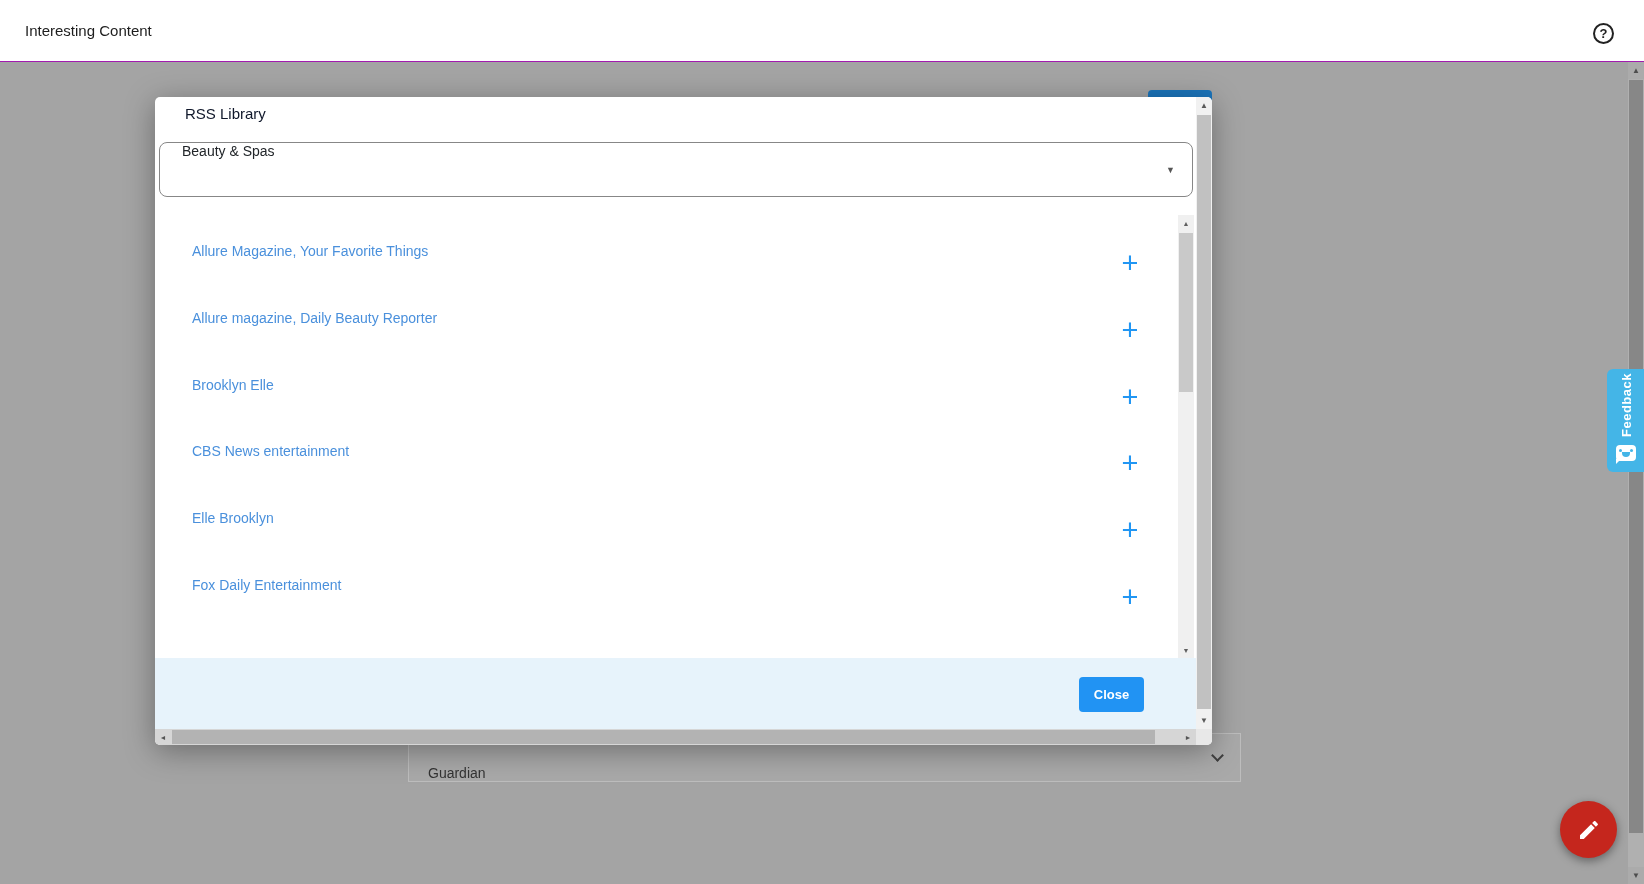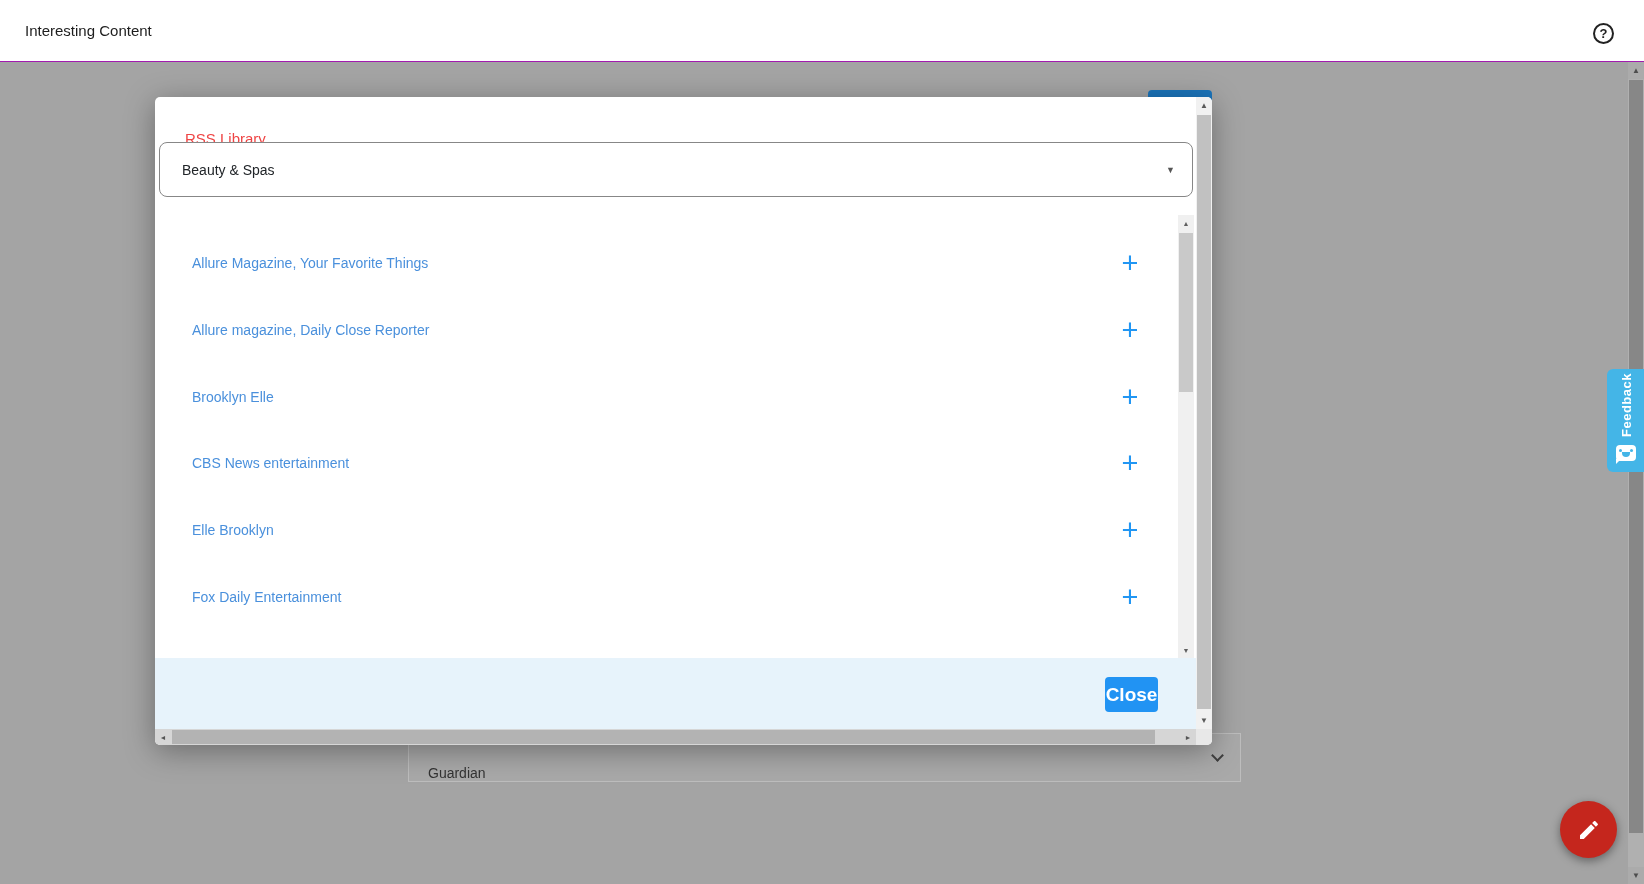--- a/index.html
+++ b/index.html
@@ -22,27 +22,27 @@
   .accordion { position:absolute; left:408px; top:733px; width:833px; z-index:1; border:1px solid #bdbdbd; border-bottom:none; }
   .acc-row { position:relative; height:48px; background:#a9a9a9; border-bottom:1px solid #bdbdbd; display:flex; align-items:flex-end; cursor:pointer; }
   .acc-label { margin-left:19px; font-size:14px; color:#333; }
   .acc-chevron { position:absolute; right:18px; top:17px; width:9px; height:9px; border-right:2px solid #3f3f3f; border-bottom:2px solid #3f3f3f; transform:rotate(45deg); }
 
   
   .peek-button { position:absolute; left:1148px; top:90px; width:64px; height:22px; background:#1b74ba; border-radius:4px 4px 0 0; z-index:5; cursor:pointer; }
 
   
   .modal { position:absolute; left:155px; top:97px; width:1057px; height:648px; background:#ffffff; border-radius:5px; box-shadow:0 6px 30px rgba(0,0,0,.35); overflow:hidden; z-index:10; }
-  .modal-title { position:absolute; left:30px; top:8px; font-size:15px; color:#ef4444;margin-top:25px; }
+  .modal-title { position:absolute; left:30px; top:8px; font-size:15px; color:#0f172a; }
 
-  .category-select { position:absolute; left:4px; top:45px; width:1034px; height:55px; border:1px solid #878787; border-radius:8px; background:#fff; display:flex; align-items:center; cursor:pointer; }
+  .category-select { position:absolute; left:4px; top:45px; width:1034px; height:55px; border:1px solid #878787; border-radius:8px; background:#fff; display:flex; cursor:pointer; }
   .category-value { margin-left:22px; font-size:14px; color:#212529; }
   .category-caret { position:absolute; right:17px; top:22px; font-size:9px; color:#555; }
 
-  .feed-row { position:absolute; left:0; width:1041px; height:40px; display:flex; align-items:center; }
+  .feed-row { position:absolute; left:0; width:1041px; height:40px; display:flex; align-items:flex-start; }
   .feed-link { margin-left:37px; font-size:14px; color:#4a90dc; text-decoration:none; cursor:pointer; }
   .feed-add { position:absolute; left:958px; top:0; width:34px; height:40px; border:none; background:transparent; color:#2196f3; font-size:29px; font-weight:400; line-height:38px; text-align:center; cursor:pointer; font-family:"Liberation Sans", sans-serif; }
 
   
   .list-scrollbar { position:absolute; left:1023px; top:118px; width:16px; height:443px; background:#f0f0f0; }
   .list-scrollbar .btn { position:absolute; left:0; width:16px; height:16px; display:flex; align-items:center; justify-content:center; font-size:7px; color:#606060; }
   .list-scrollbar .btn.up { top:0; }
   .list-scrollbar .btn.down { bottom:0; }
   .list-thumb { position:absolute; left:1px; top:18px; width:14px; height:159px; background:#c9c9c9; }
 
@@ -56,21 +56,21 @@
   
   .modal-hscrollbar { position:absolute; left:0; top:632px; width:1041px; height:16px; background:#d6d6d6; }
   .modal-hscrollbar .btn { position:absolute; top:0; width:16px; height:16px; display:flex; align-items:center; justify-content:center; font-size:7px; color:#555; }
   .modal-hscrollbar .btn.left { left:0; }
   .modal-hscrollbar .btn.right { right:0; }
   .modal-hthumb { position:absolute; left:17px; top:1px; width:983px; height:14px; background:#b3b3b3; }
   .scroll-corner { position:absolute; left:1041px; top:632px; width:16px; height:16px; background:#e8e8e8; }
 
   
   .modal-footer { position:absolute; left:0; top:561px; width:1041px; height:71px; background:#e7f3fb; }
-  .close-button { position:absolute; left:950px; top:19px; width:53px; height:35px; background:#2193f3; color:#fff; border:none; border-radius:4px; font-size:19px; font-weight:bold; cursor:pointer; font-family:"Liberation Sans", sans-serif; }
+  .close-button { position:absolute; left:924px; top:19px; width:65px; height:35px; background:#2193f3; color:#fff; border:none; border-radius:4px; font-size:13px; font-weight:bold; cursor:pointer; font-family:"Liberation Sans", sans-serif; }
 
   
   .feedback-tab { position:absolute; left:1607px; top:369px; width:37px; height:103px; background:#44b5e7; border-radius:6px 0 0 6px; z-index:20; cursor:pointer; }
   .feedback-text { position:absolute; left:50%; top:36px; transform:translate(-50%,-50%) rotate(-90deg); color:#fff; font-size:13px; font-weight:bold; letter-spacing:.5px; white-space:nowrap; }
   .smiley-icon { position:absolute; left:9px; top:76px; width:20px; height:16px; background:#fff; border-radius:4px; }
   .smiley-icon:before { content:""; position:absolute; left:3px; top:4px; width:3px; height:3px; border-radius:50%; background:#44b5e7; box-shadow:11px 0 0 #44b5e7; }
   .smiley-icon:after { content:""; position:absolute; left:6px; top:7px; width:8px; height:5px; border-radius:0 0 8px 8px; background:#44b5e7; }
   .smiley-tail { position:absolute; left:9px; top:90px; width:0; height:0; border-left:5px solid #fff; border-bottom:5px solid transparent; }
 
   .fab { position:absolute; left:1560px; top:801px; width:57px; height:57px; border-radius:50%; background:#c5261d; border:none; box-shadow:0 3px 10px rgba(0,0,0,.4); display:flex; align-items:center; justify-content:center; cursor:pointer; z-index:20; }
@@ -107,21 +107,21 @@
   <div class="category-select">
     <span class="category-value">Beauty &amp; Spas</span>
     <span class="category-caret">▼</span>
   </div>
 
   <div class="feed-row" style="top:146px">
     <a class="feed-link">Allure Magazine, Your Favorite Things</a>
     <button class="feed-add"><span>+</span></button>
   </div>
   <div class="feed-row" style="top:213px">
-    <a class="feed-link">Allure magazine, Daily Close Reporter</a>
+    <a class="feed-link">Allure magazine, Daily Beauty Reporter</a>
     <button class="feed-add"><span>+</span></button>
   </div>
   <div class="feed-row" style="top:280px">
     <a class="feed-link">Brooklyn Elle</a>
     <button class="feed-add"><span>+</span></button>
   </div>
   <div class="feed-row" style="top:346px">
     <a class="feed-link">CBS News entertainment</a>
     <button class="feed-add"><span>+</span></button>
   </div>

